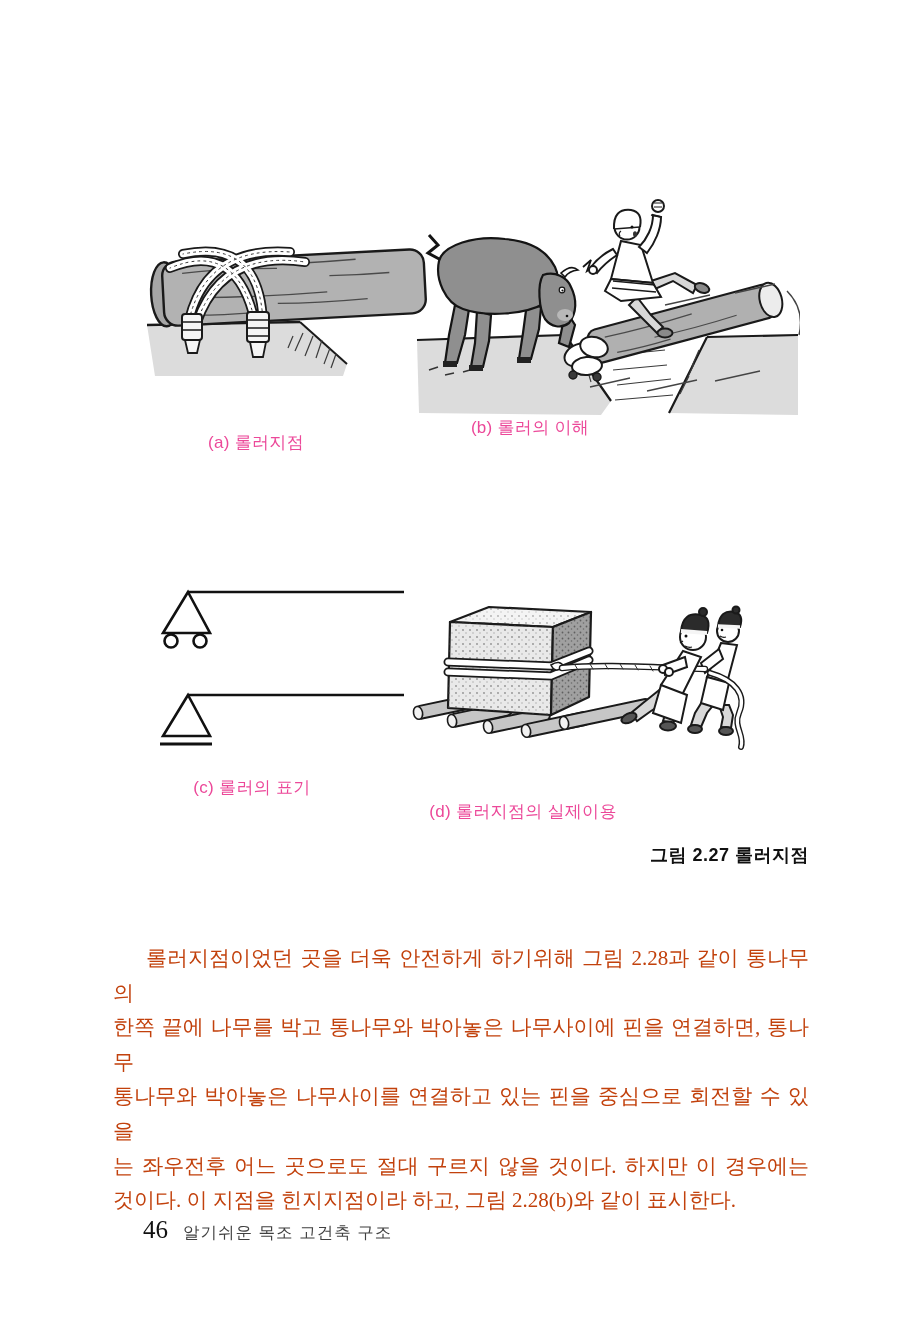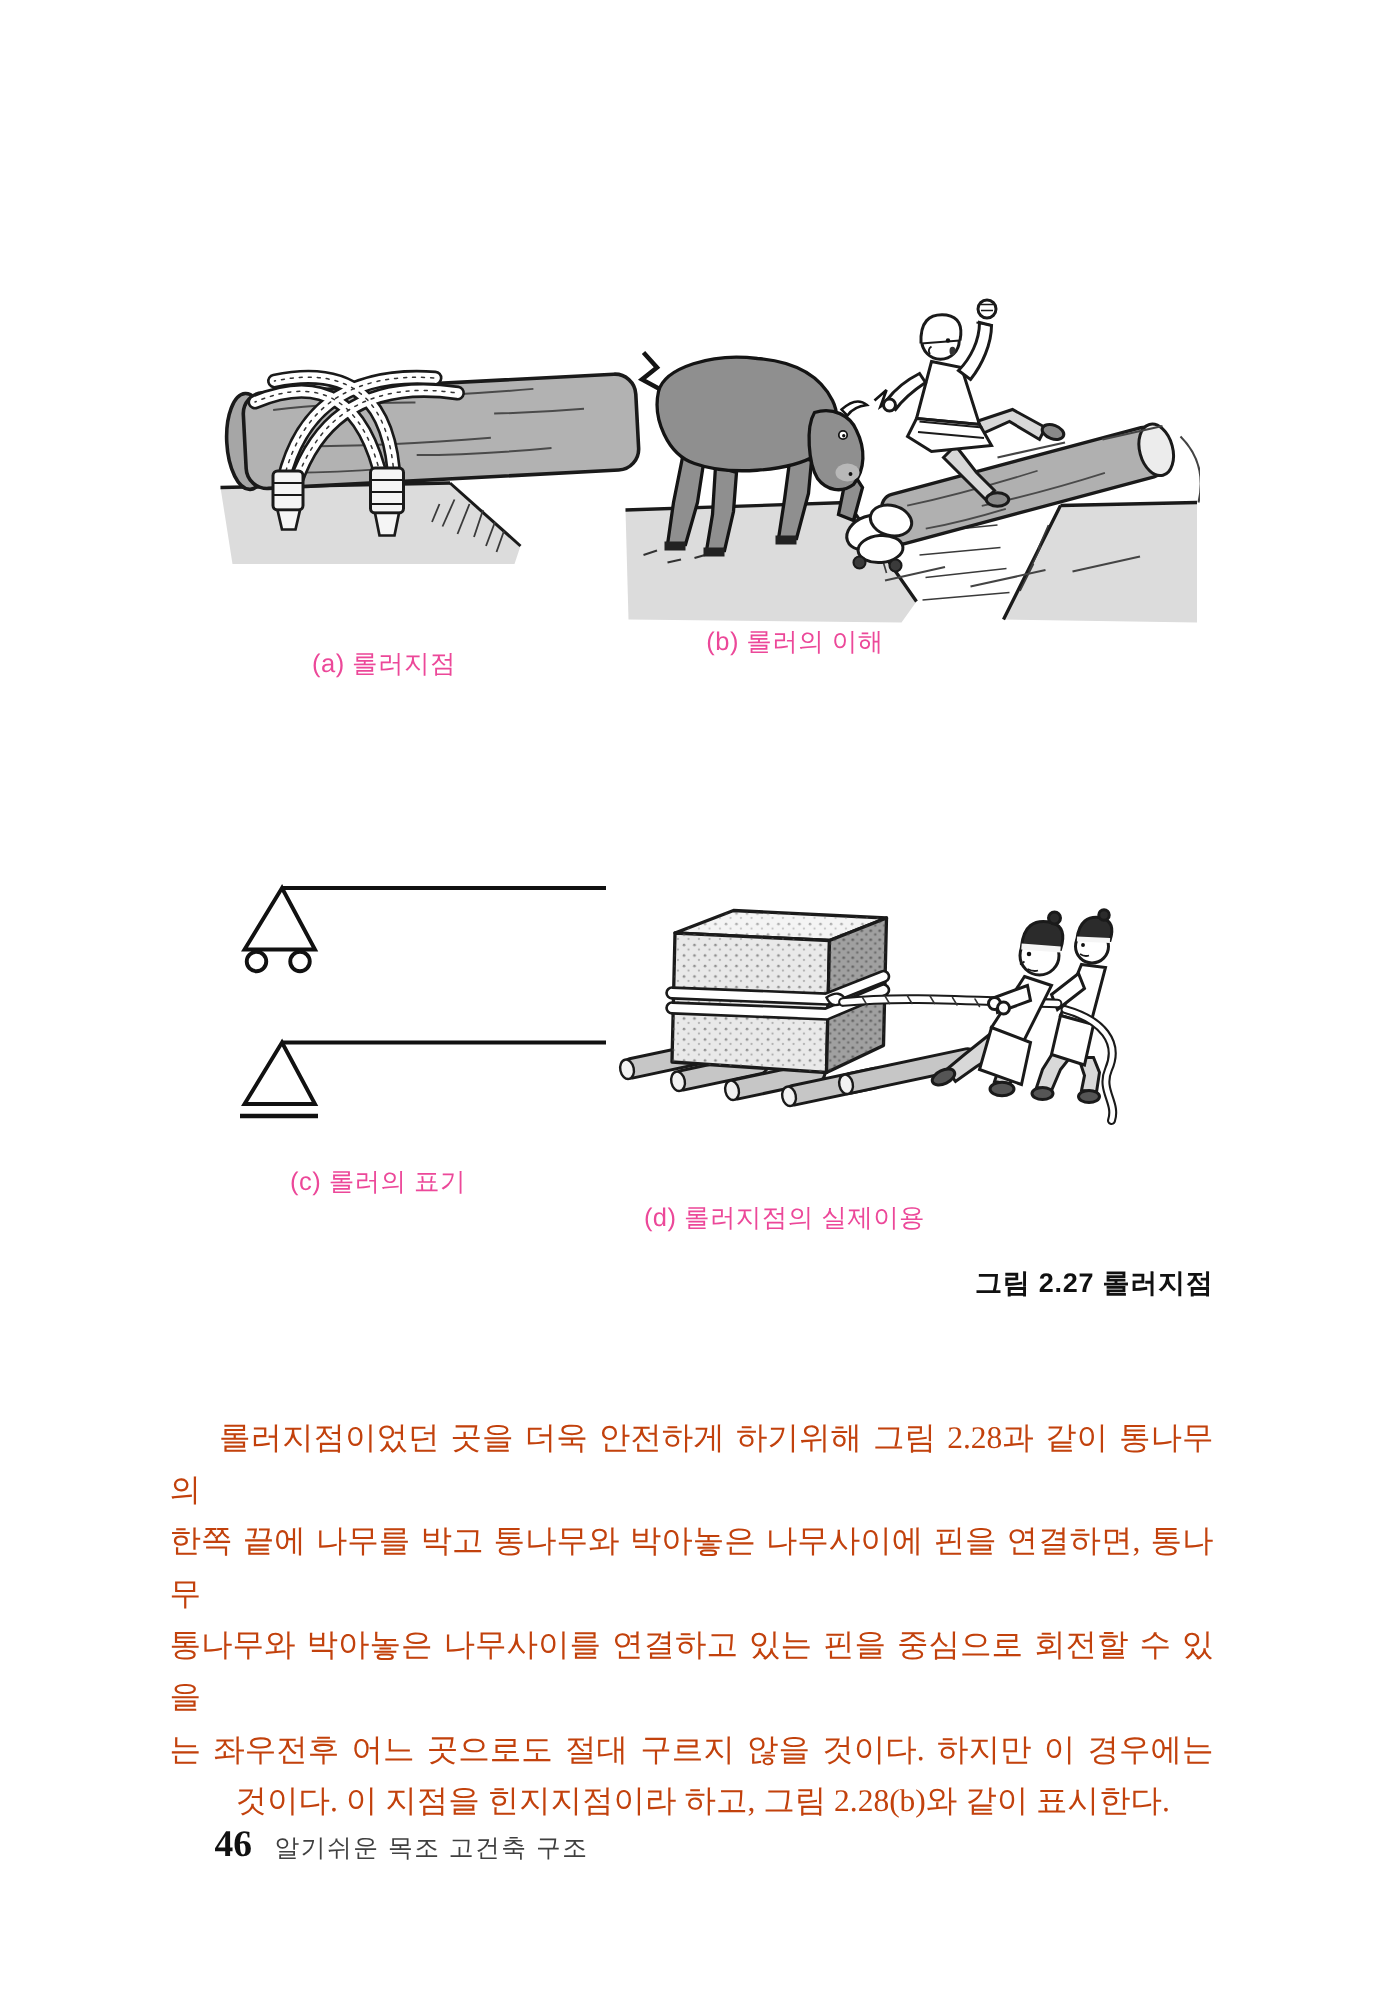--- a/index.html
+++ b/index.html
@@ -15,25 +15,25 @@
   .fig-caption{
     position:absolute;left:113px;top:843px;width:696px;text-align:right;
     font-size:18px;font-weight:700;color:#111;letter-spacing:.5px;
   }
   .body-text{
     position:absolute;left:113px;top:941px;width:696px;
     font-family:"Liberation Serif",serif;font-size:21px;line-height:34.6px;color:#c2410c;
   }
   .body-text .line{text-align:justify;text-align-last:justify;}
   .body-text .line.first{text-indent:33px;}
-  .body-text .line.last{text-align:left;text-align-last:left;margin-left:44px;}
+  .body-text .line.last{text-align:left;text-align-last:left;}
   .footer{
     position:absolute;left:143px;top:1216px;display:flex;align-items:baseline;gap:15px;
   }
-  .footer .pagenum{font-family:"Liberation Serif",serif;font-size:25px;color:#111;font-weight:bold;}
+  .footer .pagenum{font-family:"Liberation Serif",serif;font-size:25px;color:#111;}
   .footer .booktitle{font-family:"Liberation Sans",sans-serif;font-size:16.5px;color:#404040;letter-spacing:1px;}
   svg{display:block;}
 </style>
 </head>
 <body>
 
 <div class="page">
 
   <div class="panel" style="left:125px;top:218px;">
     <svg width="310" height="190" viewBox="0 0 310 190">

